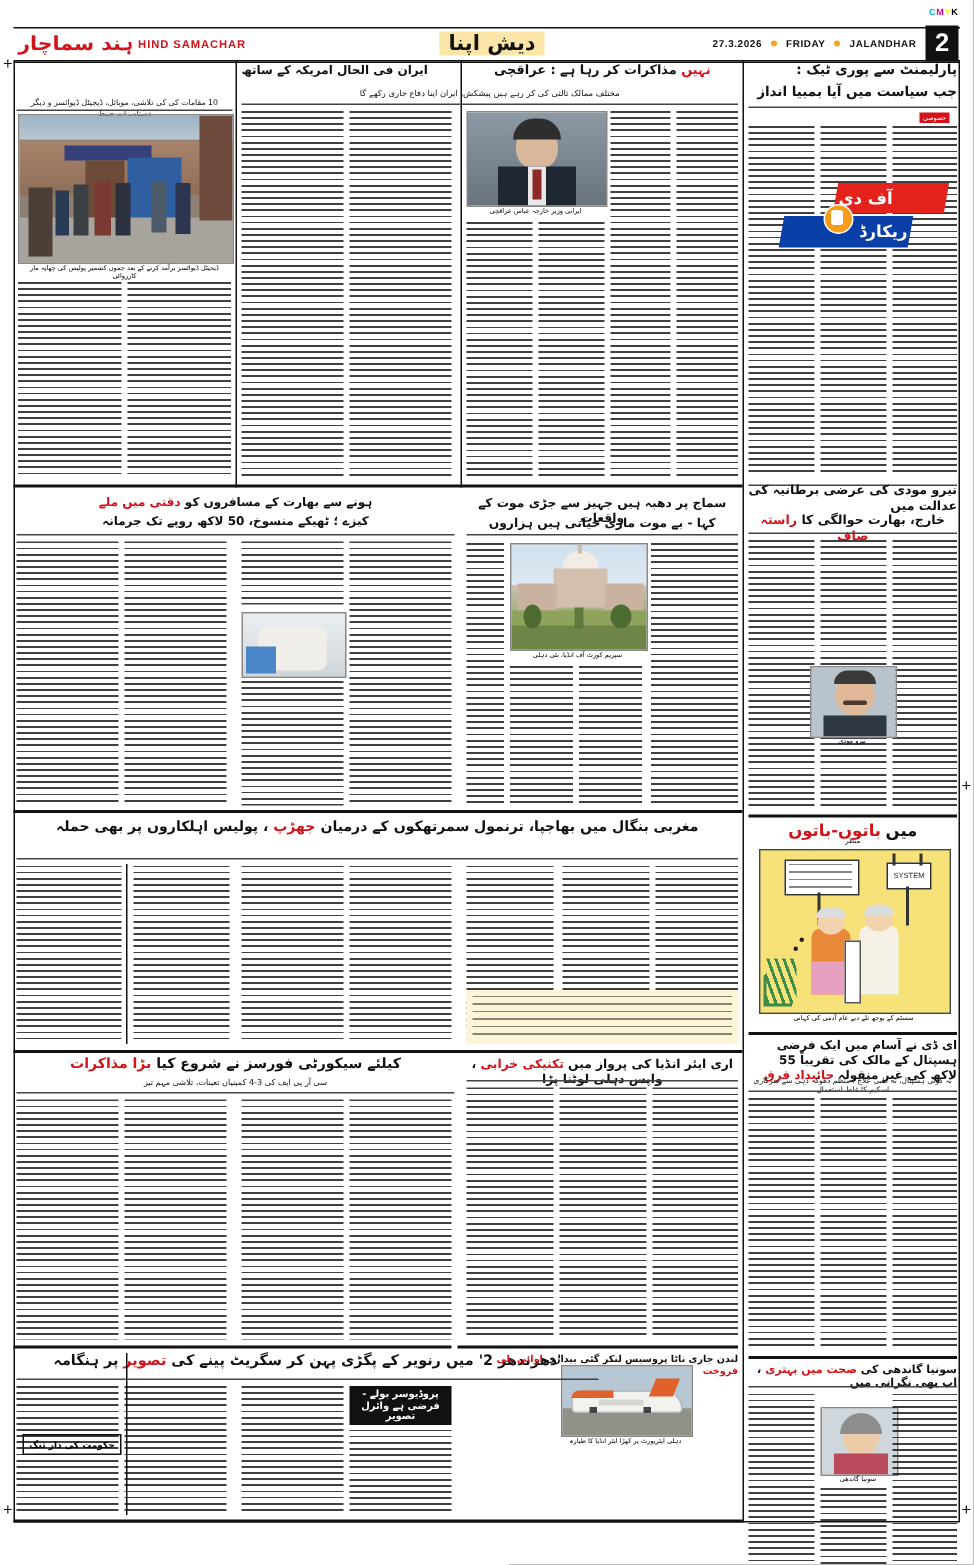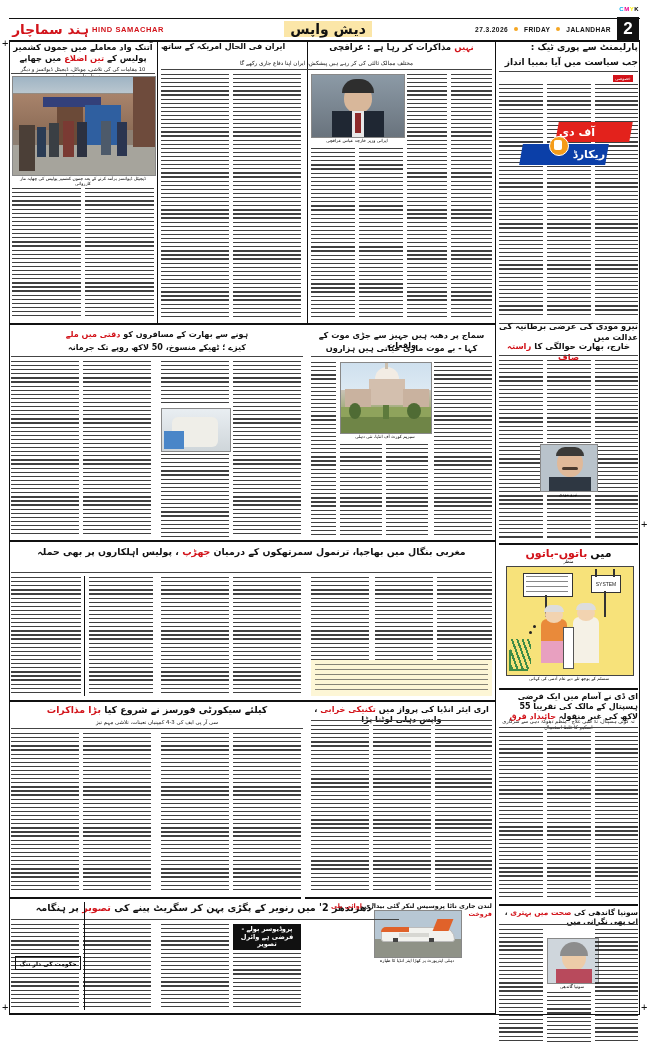--- a/index.html
+++ b/index.html
@@ -86,43 +86,38 @@
   </div>
 
   <div class="topbar"></div>
 
   <div class="logo-left">
     <span class="logo-urdu">ہند سماچار</span>
     <span class="logo-en">HIND SAMACHAR</span>
   </div>
 
   <div class="masthead-center">
-    <span>دیش واپس</span>
+    <span>دیش اپنا</span>
   </div>
 
   <div class="dateline">
     <span>27.3.2026</span>
     <span class="dot"></span>
     <span>FRIDAY</span>
     <span class="dot"></span>
     <span>JALANDHAR</span>
   </div>
   <div class="pagenum">2</div>
 
   <div class="frame">
 
     <div class="col-sep" style="left:148px;top:0;height:285px;"></div>
     <div class="col-sep" style="left:298px;top:0;height:285px;"></div>
     <div class="col-sep" style="left:486px;top:0;height:975px;"></div>
 
-    <div class="hdl" style="position:absolute;left:2px;top:2px;width:144px;font-size:8.4px;">
-      <span>آتنک واد معاملے میں جموں کشمیر پولیس کے</span>
-      <span class="red">تین اضلاع</span>
-      <span>میں چھاپے</span>
-    </div>
     <div class="hdl" style="position:absolute;left:2px;top:26px;width:144px;font-size:5.2px;font-weight:normal;">10 مقامات کی کی تلاشی، موبائل، ڈیجیٹل ڈیوائسز و دیگر دستاویزات ضبط</div>
     <div class="thin-rule" style="left:2px;top:33px;width:144px;"></div>
 
     <div class="photo ph-street" style="left:3px;top:36px;width:142px;height:98px;">
       <div style="position:absolute;left:0;top:17px;width:100%;height:36px;background:linear-gradient(to bottom,#a8836b,#8e6e58);"></div>
       <div style="position:absolute;left:30px;top:20px;width:58px;height:10px;background:#33407a;"></div>
       <div style="position:absolute;left:44px;top:30px;width:26px;height:38px;background:#6b4a38;"></div>
       <div style="position:absolute;left:72px;top:28px;width:36px;height:42px;background:#2f5fa0;"></div>
       <div style="position:absolute;left:0;top:68px;width:142px;height:30px;background:#a6a49c;"></div>
       <div style="position:absolute;left:6px;top:48px;width:16px;height:46px;background:#4b3f37;"></div>

